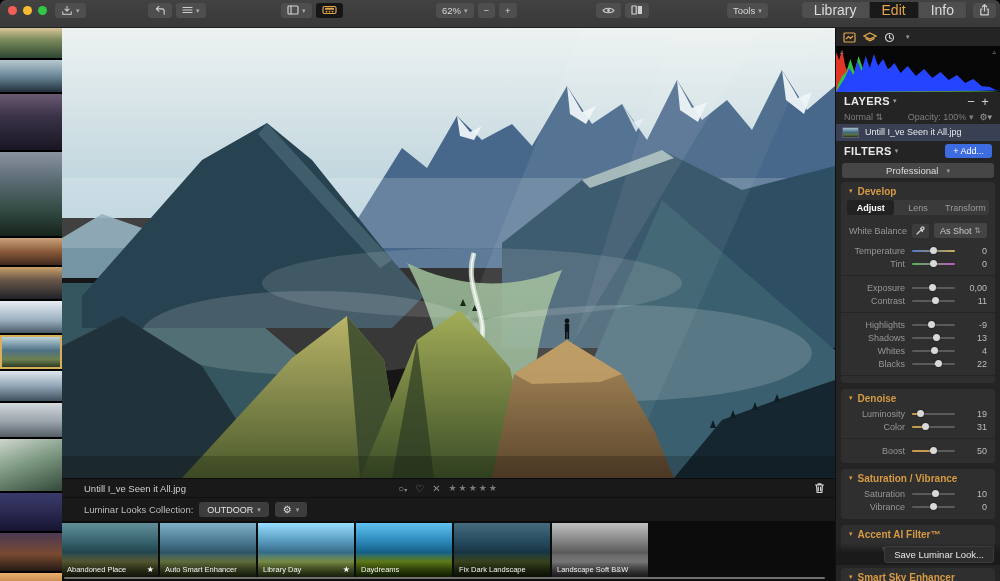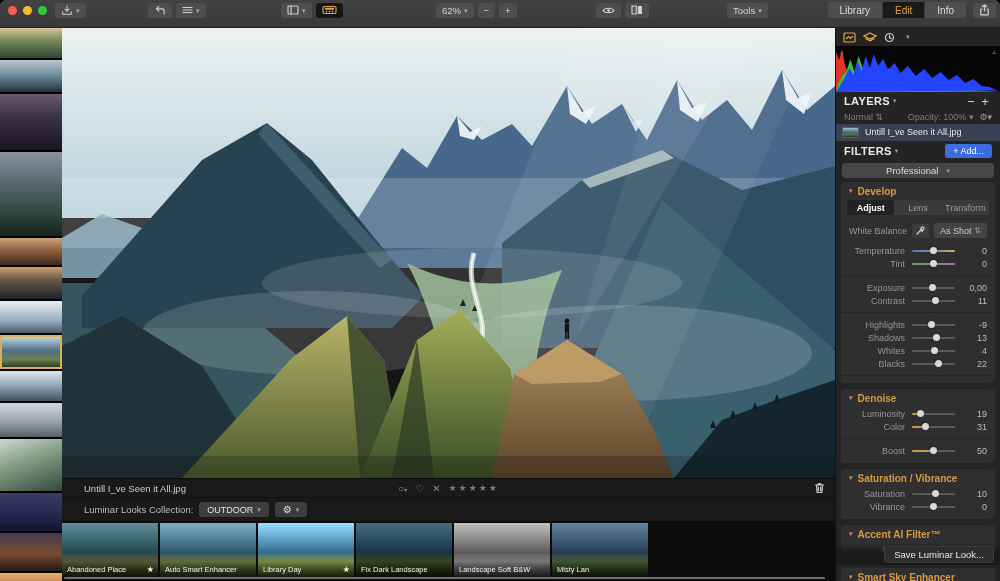--- a/index.html
+++ b/index.html
@@ -10,21 +10,21 @@
   .toolbar { position:relative; height:28px; flex:none; background:linear-gradient(#424242,#393939); border-bottom:1px solid #202020;text-align:center; }
   .tcluster { position:absolute; top:0; height:20px; display:flex; align-items:center; gap:4px; }
   .tlights { left:8px; gap:6px; }
   .light { width:9px; height:9px; border-radius:50%; }
   .l-red{ background:#f35f57;} .l-yel{ background:#f8bd2f;} .l-grn{ background:#33c748;}
   .tbtn { display:inline-flex; align-items:center; gap:3px; height:15px; padding:0 6px; background:#4e4e4e; border-radius:3px; color:#d8d8d8; font-size:9.5px; cursor:default; }
   .tbtn svg { display:block; }
   .tbtn .caret { color:#a9a9a9; font-size:7px; line-height:1; }
   .tbtn.active-dark { background:#161616; }
   .seg { display:flex; border-radius:4px; overflow:hidden; }
-  .seg .segtab { height:16px; display:flex; align-items:center; padding:0 12px; background:#4e4e4e; color:#dcdcdc; font-size:10px; border-right:1px solid #3a3a3a; }
+  .seg .segtab { height:16px; display:flex; align-items:center; padding:0 12px; background:#4e4e4e; color:#dcdcdc; font-size:14px; border-right:1px solid #3a3a3a; }
   .seg .segtab.active { background:#191919; color:#e2a64b; }
   .icon-stroke { stroke:#cfcfcf; stroke-width:1.2; fill:none; stroke-linecap:round; stroke-linejoin:round; }
   .icon-orange { stroke:#e2a64b; fill:none; stroke-width:1.2; }
 
   
   .body { flex:1; display:flex; min-height:0; }
 
   
   .filmstrip { width:62px; flex:none; background:#000; display:flex; flex-direction:column; gap:2px; overflow:hidden; }
   .thumb { width:100%; flex:none; }
@@ -347,31 +347,31 @@
           </div>
           <div class="preset f-natural">
             <div class="pimg"></div>
             <div class="plabel">Auto Smart Enhancer</div>
           </div>
           <div class="preset f-bright">
             <div class="pimg"></div>
             <div class="plabel">Library Day</div>
             <span class="pstar">★</span>
           </div>
+          <div class="preset f-vivid">
+            <div class="pimg"></div>
+            <div class="plabel">Daydreams</div>
+          </div>
           <div class="preset f-dark">
             <div class="pimg"></div>
             <div class="plabel">Fix Dark Landscape</div>
           </div>
           <div class="preset f-bw">
             <div class="pimg"></div>
             <div class="plabel">Landscape Soft B&amp;W</div>
-          </div>
-          <div class="preset f-blue">
-            <div class="pimg"></div>
-            <div class="plabel">Misty Lan</div>
           </div>
         </div>
       <div class="pscroll">
           <div class="pthumb"></div>
         </div>
     </main>
 
     <aside class="panel">
 
       <div class="hist-icons">

